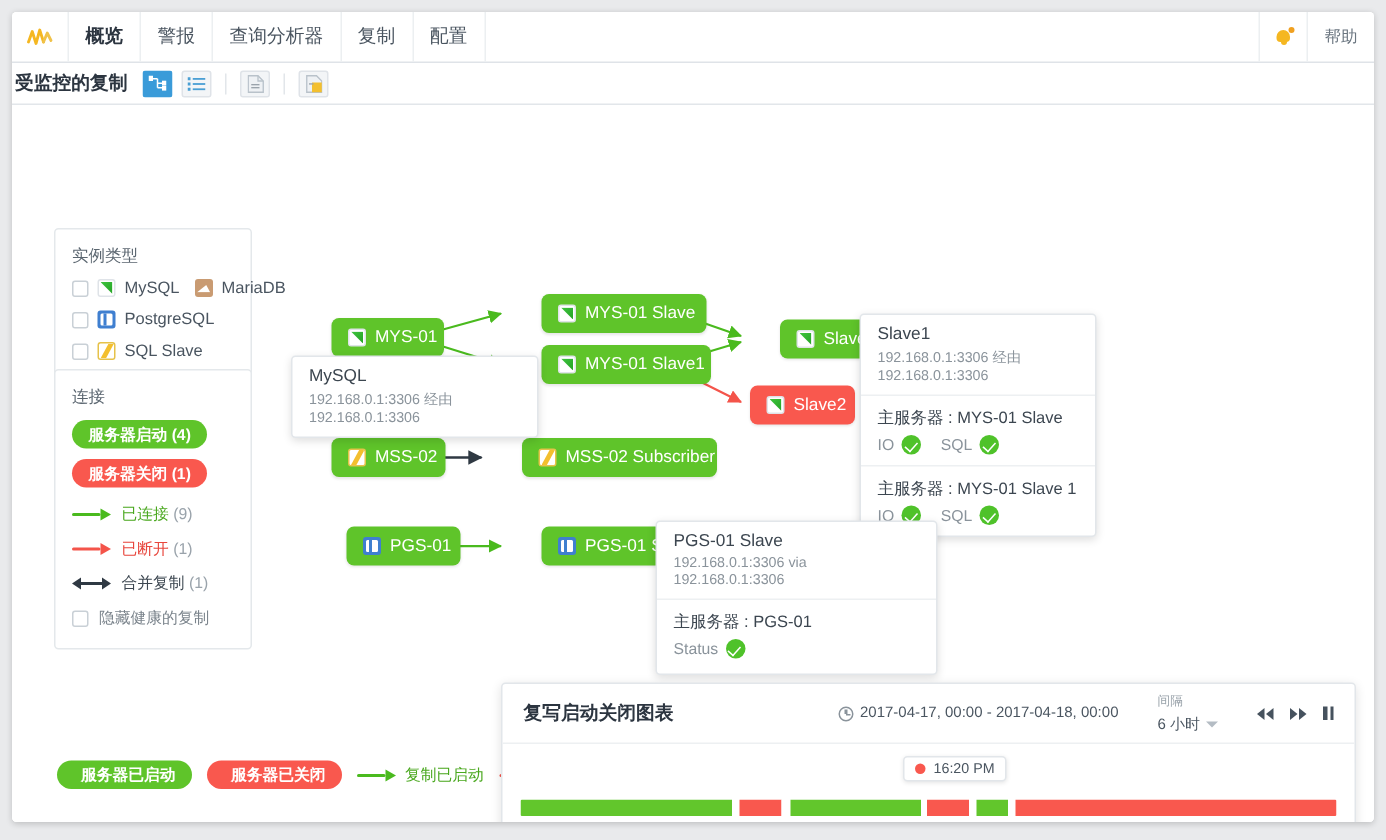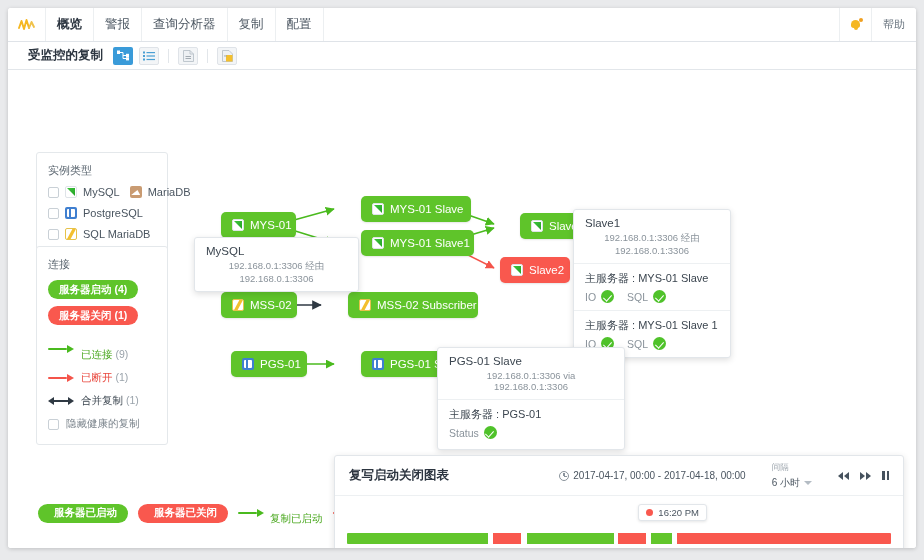--- a/index.html
+++ b/index.html
@@ -66,21 +66,21 @@
     display:flex; align-items:center; justify-content:center;
     letter-spacing:.2px;
   }
   .user-name { font-size:11px; color:#4a5560; }
   .caret { width:0;height:0;border-left:4px solid transparent;border-right:4px solid transparent;border-top:4px solid #b4bcc4; }
   .help-cell { display:flex; align-items:center; padding:0 11px; font-size:11px; color:#6b7680; }
 
   
   .subbar {
     height:28px; display:flex; align-items:center; gap:6px;
-    padding:0 20px; border-bottom:1px solid #e2e6ea; background:#fff;
+    padding:0 2px; border-bottom:1px solid #e2e6ea; background:#fff;
   }
   .subbar-title { font-size:12.5px; font-weight:bold; color:#2c3540; margin-right:4px; }
   .tb-btn {
     width:20px;height:18px;border-radius:2px;
     display:flex;align-items:center;justify-content:center;
     border:1px solid transparent;
   }
   .tb-btn.on { background:#3a9bd9; }
   .tb-btn.off { background:#f3f5f7; border-color:#dfe3e8; }
   .tb-sep { width:1px;height:14px;background:#e2e6ea; margin:0 3px; }
@@ -111,21 +111,21 @@
   .pill {
     display:inline-flex;align-items:center;justify-content:center;
     height:19px;padding:0 11px;border-radius:10px;
     color:#fff;font-size:10.5px;font-weight:bold;margin-bottom:7px;
   }
   .pill.green{background:#5fc42a;}
   .pill.red{background:#f9584e;}
 
   .legrow{ display:flex;align-items:center;gap:7px;margin-bottom:9px; }
   .leg-label{ font-size:10.5px; }
-  .leg-label.g{ color:#4aa81f;margin-top:12px; }
+  .leg-label.g{ color:#4aa81f; }
   .leg-label.r{ color:#e8463c; }
   .leg-label.b{ color:#3c4650; }
   .leg-label .cnt{ color:#9aa3ab; }
 
   .arrow-ico{ width:26px;height:8px;position:relative;flex:none; }
   .arrow-ico .shaft{ position:absolute;top:3px;height:2px;border-radius:1px; }
   .arrow-ico .head{ position:absolute;top:0px;width:0;height:0;border-top:4px solid transparent;border-bottom:4px solid transparent; }
   .ar-g .shaft{ left:0;width:19px;background:#4aba1e; }
   .ar-g .head{ right:0;border-left:7px solid #4aba1e; }
   .ar-r .shaft{ left:0;width:19px;background:#f4544a; }
@@ -149,21 +149,21 @@
   .edges{ position:absolute;left:0;top:0;width:100%;height:100%;pointer-events:none; }
 
   
   .tip {
     position:absolute; background:#fff; border:1px solid #e2e6ea;
     border-radius:3px; box-shadow:0 2px 6px rgba(0,0,0,.13);
   }
   .tip-sec{ padding:7px 11px; border-bottom:1px solid #edf0f2; }
   .tip-sec:last-child{ border-bottom:none; }
   .tip-h{ font-size:11.5px; color:#3c4650; margin-bottom:3px; }
-  .tip-s{ font-size:9.5px; color:#8a939b;text-align:center; }
+  .tip-s{ font-size:9.5px; color:#8a939b; }
   .tip-m{ font-size:11px; color:#3c4650; margin-bottom:4px; }
   .statline{ display:flex;align-items:center;gap:5px;font-size:10.5px;color:#8a939b; }
   .ok{ width:13px;height:13px;border-radius:50%;background:#4fc22a;position:relative;flex:none; }
   .ok::after{ content:"";position:absolute;left:3.5px;top:2.5px;width:4px;height:7px;border:solid #fff;border-width:0 1.6px 1.6px 0;transform:rotate(42deg); }
 
   
   .botlegend{ position:absolute; left:30px; bottom:22px; display:flex; align-items:center; gap:10px; }
   .botlegend .pill{ margin-bottom:0;padding-left:16px; }
   .bl-item{ display:flex;align-items:center;gap:6px; }
 
@@ -317,21 +317,21 @@
         <div class="dbname">MariaDB</div>
       </div>
       <div class="frow">
         <div class="cbx"></div>
         <div class="dbicon ic-pg"></div>
         <div class="dbname">PostgreSQL</div>
       </div>
       <div class="frow">
         <div class="cbx"></div>
         <div class="dbicon ic-mss"></div>
-        <div class="dbname">SQL MariaDB</div>
+        <div class="dbname">SQL Slave</div>
       </div>
     </div>
 
     <div class="panel" style="left:28px;top:176px;width:132px;padding:10px 11px 4px 11px;">
       <div class="panel-title">连接</div>
       <div class="pill green">服务器启动 (4)</div>
       <div class="pill red">服务器关闭 (1)</div>
       <div class="legrow" style="margin-top:4px">
         <div class="arrow-ico ar-g">
             <div class="shaft"></div>
@@ -487,21 +487,21 @@
               <span class="tri-r"></span>
               <span class="tri-r"></span>
             </div>
           <div class="ctrl" style="gap:2px">
               <span class="pbar"></span>
               <span class="pbar"></span>
             </div>
         </div>
       </div>
       <div class="chart-body">
-        <div class="marker" id="chart-marker" style="left: calc(52% - 28px); margin-left: 36px;">
+        <div class="marker" id="chart-marker" style="left: calc(52% - 28px);">
           <span class="mdot"></span>
           <span>16:20 PM</span>
         </div>
         <div class="timeline" id="timeline">
             <div class="seg g" style="width: 26%; background: rgb(98, 198, 44);"></div>
             <div class="seg gap" style="width: 0.8%; background: rgb(255, 255, 255);"></div>
             <div class="seg r" style="width: 5.2%; background: rgb(249, 88, 78);"></div>
             <div class="seg gap" style="width: 1%; background: rgb(255, 255, 255);"></div>
             <div class="seg g" style="width: 16%; background: rgb(98, 198, 44);"></div>
             <div class="seg gap" style="width: 0.8%; background: rgb(255, 255, 255);"></div>

